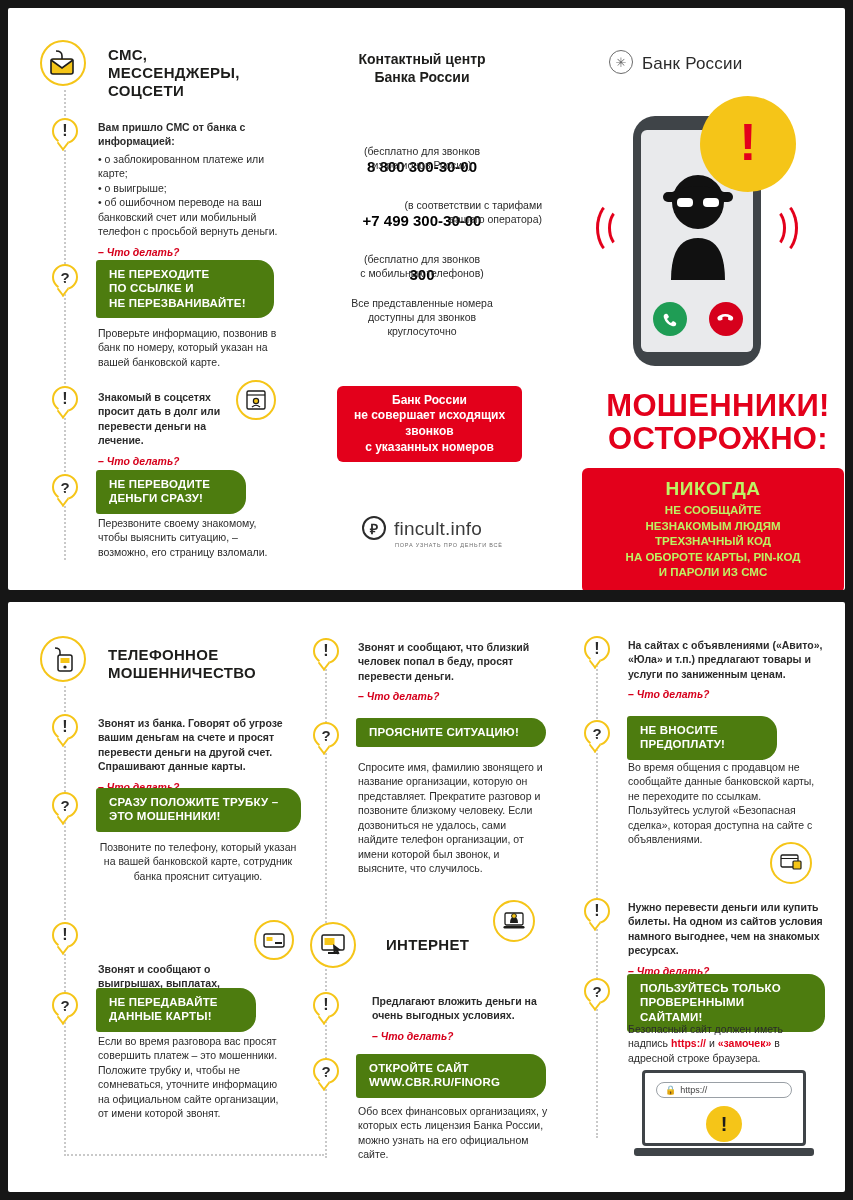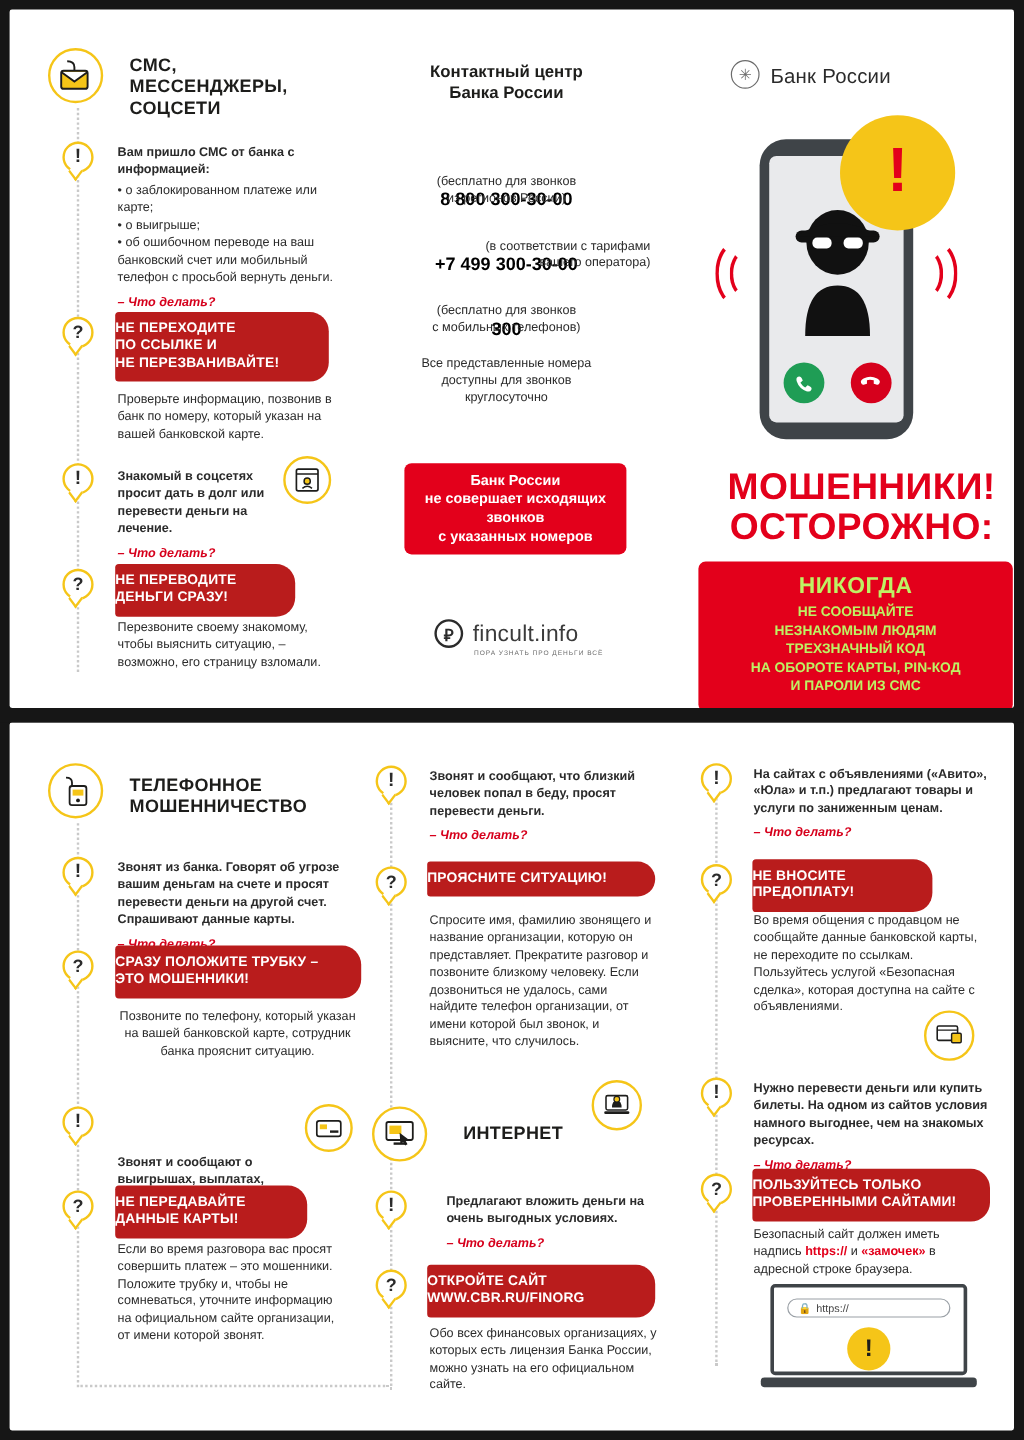--- a/index.html
+++ b/index.html
@@ -66,26 +66,26 @@
   }
   .body-text b { font-weight: bold; }
   .what {
     color: #d6001c;
     font-style: italic;
     font-weight: bold;
     font-size: 10.5px;
   }
   .red-ribbon {
     position: absolute;
-    background: #b91c1c;
+    background: #4d7c0f;
     color: #fff;
     font-weight: bold;
     font-size: 11.5px;
     line-height: 1.25;
-    padding: 7px 16px 8px 0;
+    padding: 7px 16px 8px 13px;
     text-transform: uppercase;
     letter-spacing: .2px;
     border-radius: 3px 16px 16px 3px;
   }
   .heading {
     position: absolute;
     font-weight: bold;
     font-size: 15px;
     line-height: 1.2;
     color: #1d1d1b;

